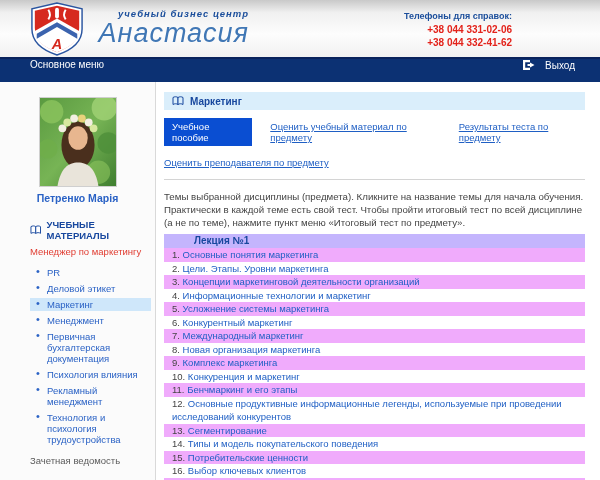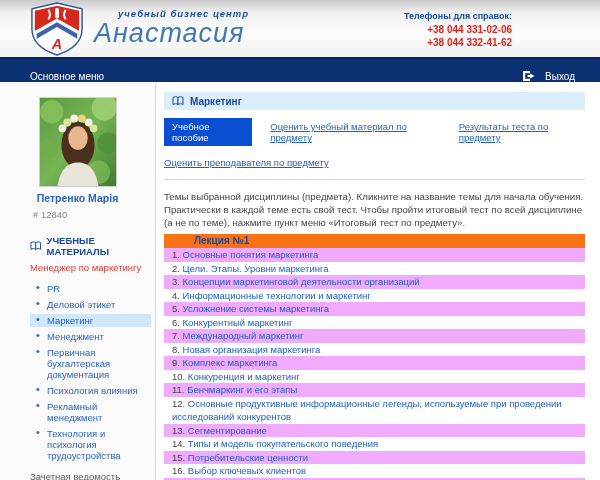--- a/index.html
+++ b/index.html
@@ -5,29 +5,29 @@
   * { margin:0; padding:0; box-sizing:border-box; }
   html,body { width:600px; height:480px; }
   body { font-family:"Liberation Sans", sans-serif; background:#fff; overflow:hidden; position:relative; }
 
   
   .site-header { position:absolute; top:0; left:0; width:600px; height:57px;
     background:linear-gradient(180deg,#c9c9c9 0%,#f0f0f0 22%,#fdfdfd 60%,#f1f1f1 100%); }
   .logo { position:absolute; left:26px; top:2px; width:62px; height:54px; }
   .brand { position:absolute; left:94px; top:8px;font-style:italic; }
   .brand-top { font-size:9.5px; font-weight:bold; color:#1b4e9b; letter-spacing:1px; margin-left:24px; }
-  .brand-name { font-size:27px; color:#4077b5; letter-spacing:1px; line-height:28px; }
+  .brand-name { font-size:27px; color:#4077b5; letter-spacing:1px; line-height:28px;text-align:right; }
   .phones { position:absolute; right:88px; top:11px; text-align:right; }
   .phones-label { font-size:9px; font-weight:bold; color:#1b4e9b; margin-bottom:2px; }
   .phone { font-size:10px; font-weight:bold; color:#e3231b; line-height:13px; }
 
   
   .menubar { position:absolute; top:57px; left:0; width:600px; height:25px;
     background:#0c3173; border-top:2px solid #09235c;
-    display:flex; align-items:flex-end; justify-content:space-between; padding:0 25px 0 30px; }
+    display:flex; align-items:flex-start; justify-content:space-between; padding:0 25px 0 30px; }
   .menubar-item { font-size:10px; color:#fff; cursor:pointer; }
   .logout { display:flex; align-items:center; gap:10px; cursor:pointer; }
   .logout span { font-size:10px; color:#fff; }
 
   
   .sidebar { position:absolute; top:82px; left:0; width:156px; height:473px;
     background:#fbfbfb; border-right:1px solid #d9d9d9; overflow:hidden; }
   .photo { display:block; width:78px; height:90px; margin:15px auto 0; border:1px solid #cfcfcf; }
   .user-name { text-align:center; font-size:10.5px; font-weight:bold; color:#2a62c5; margin-top:5px; }
   .user-id { font-size:9.5px; color:#888; margin:5px 0 0 33px; }
@@ -52,21 +52,21 @@
   .tab-link { font-size:9.5px; color:#1f5fc4; text-decoration:underline; cursor:pointer; }
   .tabs-row2 { margin-top:6px; }
   .divider { border:none; border-top:1px solid #d4d4d4; margin-top:9px; }
   .intro { font-size:9.7px; color:#444; line-height:13px; margin-top:10px; }
   .topics { margin-top:5px; }
   .topic-row { font-size:9.5px; line-height:13.5px; padding-left:8px; }
   .topic-row.blue { background:#f0abfc; }
   .topic-row .num { color:#444; }
   .topic-row .tlink { color:#1f5fc4; cursor:pointer; }
   .lec-row { font-size:10px; font-weight:bold; color:#17479e; line-height:14px; padding-left:30px; }
-  .lec-row.blue { background:#f97316; }
+  .lec-row.blue { background:#c4b5fd; }
 </style>
 </head>
 <body>
 
 <header class="site-header">
   <svg class="logo" viewBox="0 0 62 56">
     <path d="M31 1 L5 7 V28 C5 42 16 50 31 55 C46 50 57 42 57 28 V7 Z" fill="#ffffff" stroke="#2a55a0" stroke-width="1.5"></path>
     <path d="M31 4 L8 9 V27 C8 40 18 47 31 52 C44 47 54 40 54 27 V9 Z" fill="#d6291e"></path>
     <path d="M8 30 C8 40 18 47 31 52 C44 47 54 40 54 30 L31 17 Z" fill="#ffffff"></path>
     <path d="M10 33 L31 21 L52 33 L52 38 L31 26 L10 38 Z" fill="#3b63ae"></path>
@@ -116,21 +116,20 @@
     <ellipse cx="39" cy="41" rx="10" ry="12" fill="#e8b68f"></ellipse>
     <circle cx="23" cy="31" r="4" fill="#f3efe2"></circle>
     <circle cx="28" cy="25" r="4" fill="#d8e8a0"></circle>
     <circle cx="35" cy="21" r="4" fill="#f3efe2"></circle>
     <circle cx="43" cy="21" r="4" fill="#e9d27c"></circle>
     <circle cx="50" cy="25" r="4" fill="#f3efe2"></circle>
     <circle cx="55" cy="31" r="4" fill="#d8e8a0"></circle>
     <path d="M18 90 C21 72 29 66 39 66 C49 66 57 72 60 90 Z" fill="#e9e4da"></path>
   </svg>
   <div class="user-name">Петренко Марія</div>
-  <div class="user-id"># 12840</div>
 
   <div class="section-head">
     <svg width="12" height="10" viewBox="0 0 12 10">
       <path d="M1 1.5 C2.5 0.5 4.5 0.5 6 1.5 V8.5 C4.5 7.5 2.5 7.5 1 8.5 Z" fill="#fff" stroke="#17479e"></path>
       <path d="M11 1.5 C9.5 0.5 7.5 0.5 6 1.5 V8.5 C7.5 7.5 9.5 7.5 11 8.5 Z" fill="#fff" stroke="#17479e"></path>
     </svg>
     <span>УЧЕБНЫЕ МАТЕРИАЛЫ</span>
   </div>
   <div class="section-sub">Менеджер по маркетингу</div>
   <ul class="side-list" id="materials-list">

